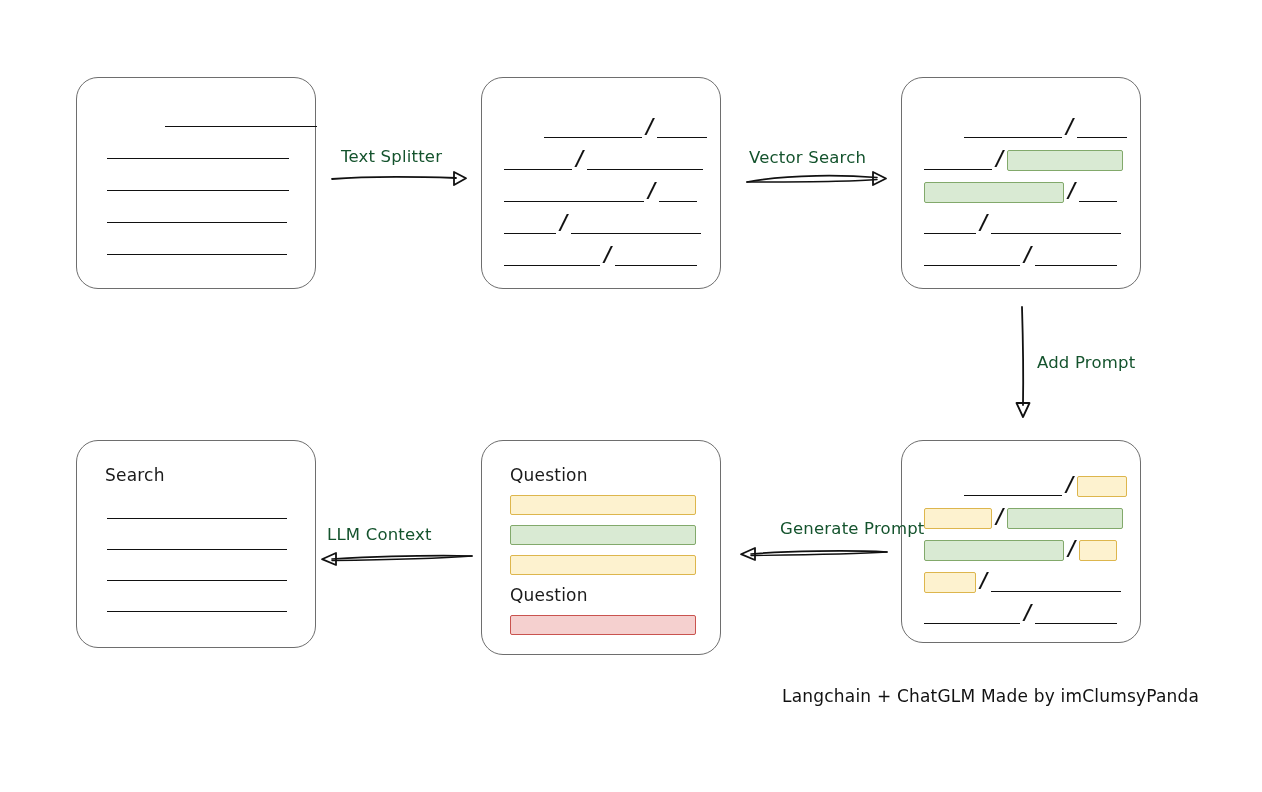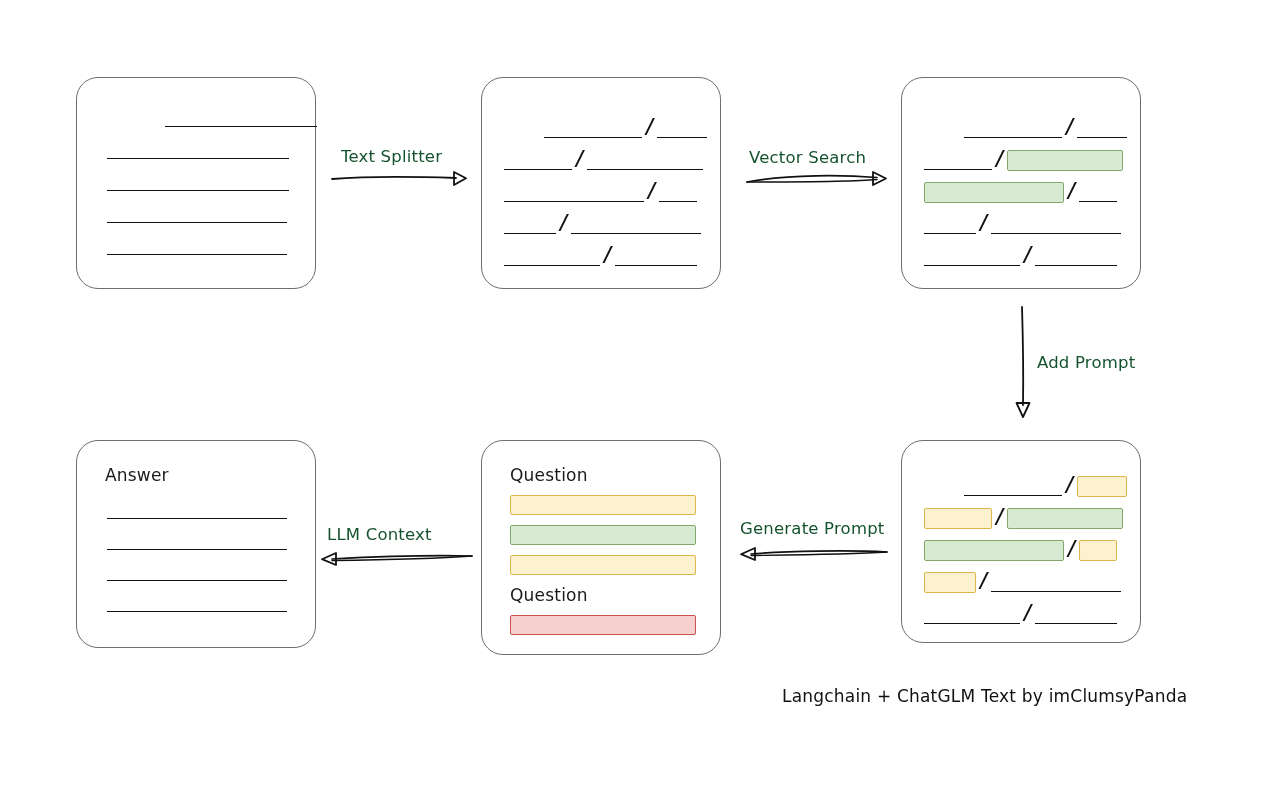--- a/index.html
+++ b/index.html
@@ -228,21 +228,21 @@
           <span class="seg-line" style="width: 130px; height: 19px;"></span>
         </div>
         <div class="row" style="left: 22px; top: 162px; height: 22px;">
           <span class="seg-line" style="width: 96px; height: 19px;"></span>
           <span class="seg-slash">/</span>
           <span class="seg-line" style="width: 82px; height: 19px;"></span>
         </div>
       </div>
   </div>
 
-  <div class="edge-label" style="left:740px; top:519px;">Generate Prompt</div>
+  <div class="edge-label" style="left:780px; top:519px;">Generate Prompt</div>
   <svg class="arrow" style="left:737px; top:543px;" width="152" height="20" viewBox="0 0 152 20">
     <path d="M150,9 C110,7 50,8 14,11" fill="none" stroke="#111" stroke-width="1.7" stroke-linecap="round"></path>
     <path d="M150,9 C112,11.5 52,12 14,12.5" fill="none" stroke="#111" stroke-width="1.4" stroke-linecap="round"></path>
     <path d="M18,5 L4,11.2 L18,17 Z" fill="none" stroke="#111" stroke-width="1.8" stroke-linejoin="round"></path>
   </svg>
 
   <div class="card" style="left:481px; top:440px; width:240px; height:215px;">
     <div class="card-title" style="left:28px; top:24px;">Question</div>
     <div id="knowledge-bars">
         <div class="bar yellow" style="left: 28px; top: 54px; width: 186px;"></div>
@@ -256,24 +256,24 @@
   </div>
 
   <div class="edge-label" style="left:327px; top:525px;">LLM Context</div>
   <svg class="arrow" style="left:318px; top:548px;" width="156" height="20" viewBox="0 0 156 20">
     <path d="M154,8 C112,7 52,9 14,11" fill="none" stroke="#111" stroke-width="1.7" stroke-linecap="round"></path>
     <path d="M154,8 C114,11 54,12 14,12.5" fill="none" stroke="#111" stroke-width="1.4" stroke-linecap="round"></path>
     <path d="M18,5 L4,11.2 L18,17 Z" fill="none" stroke="#111" stroke-width="1.8" stroke-linejoin="round"></path>
   </svg>
 
   <div class="card" style="left:76px; top:440px; width:240px; height:208px;">
-    <div class="card-title" style="left:28px; top:24px;">Answer</div>
+    <div class="card-title" style="left:28px; top:24px;">Search</div>
     <div id="answer-lines">
         <div class="plain-line" style="left: 30px; top: 77px; width: 180px;"></div>
         <div class="plain-line" style="left: 30px; top: 108px; width: 180px;"></div>
         <div class="plain-line" style="left: 30px; top: 139px; width: 180px;"></div>
         <div class="plain-line" style="left: 30px; top: 170px; width: 180px;"></div>
       </div>
   </div>
 
-  <div class="footer-note" style="left:782px; top:686px;">Langchain + ChatGLM Text by imClumsyPanda</div>
+  <div class="footer-note" style="left:782px; top:686px;">Langchain + ChatGLM Made by imClumsyPanda</div>
 
 </div>
 
 </body></html>

